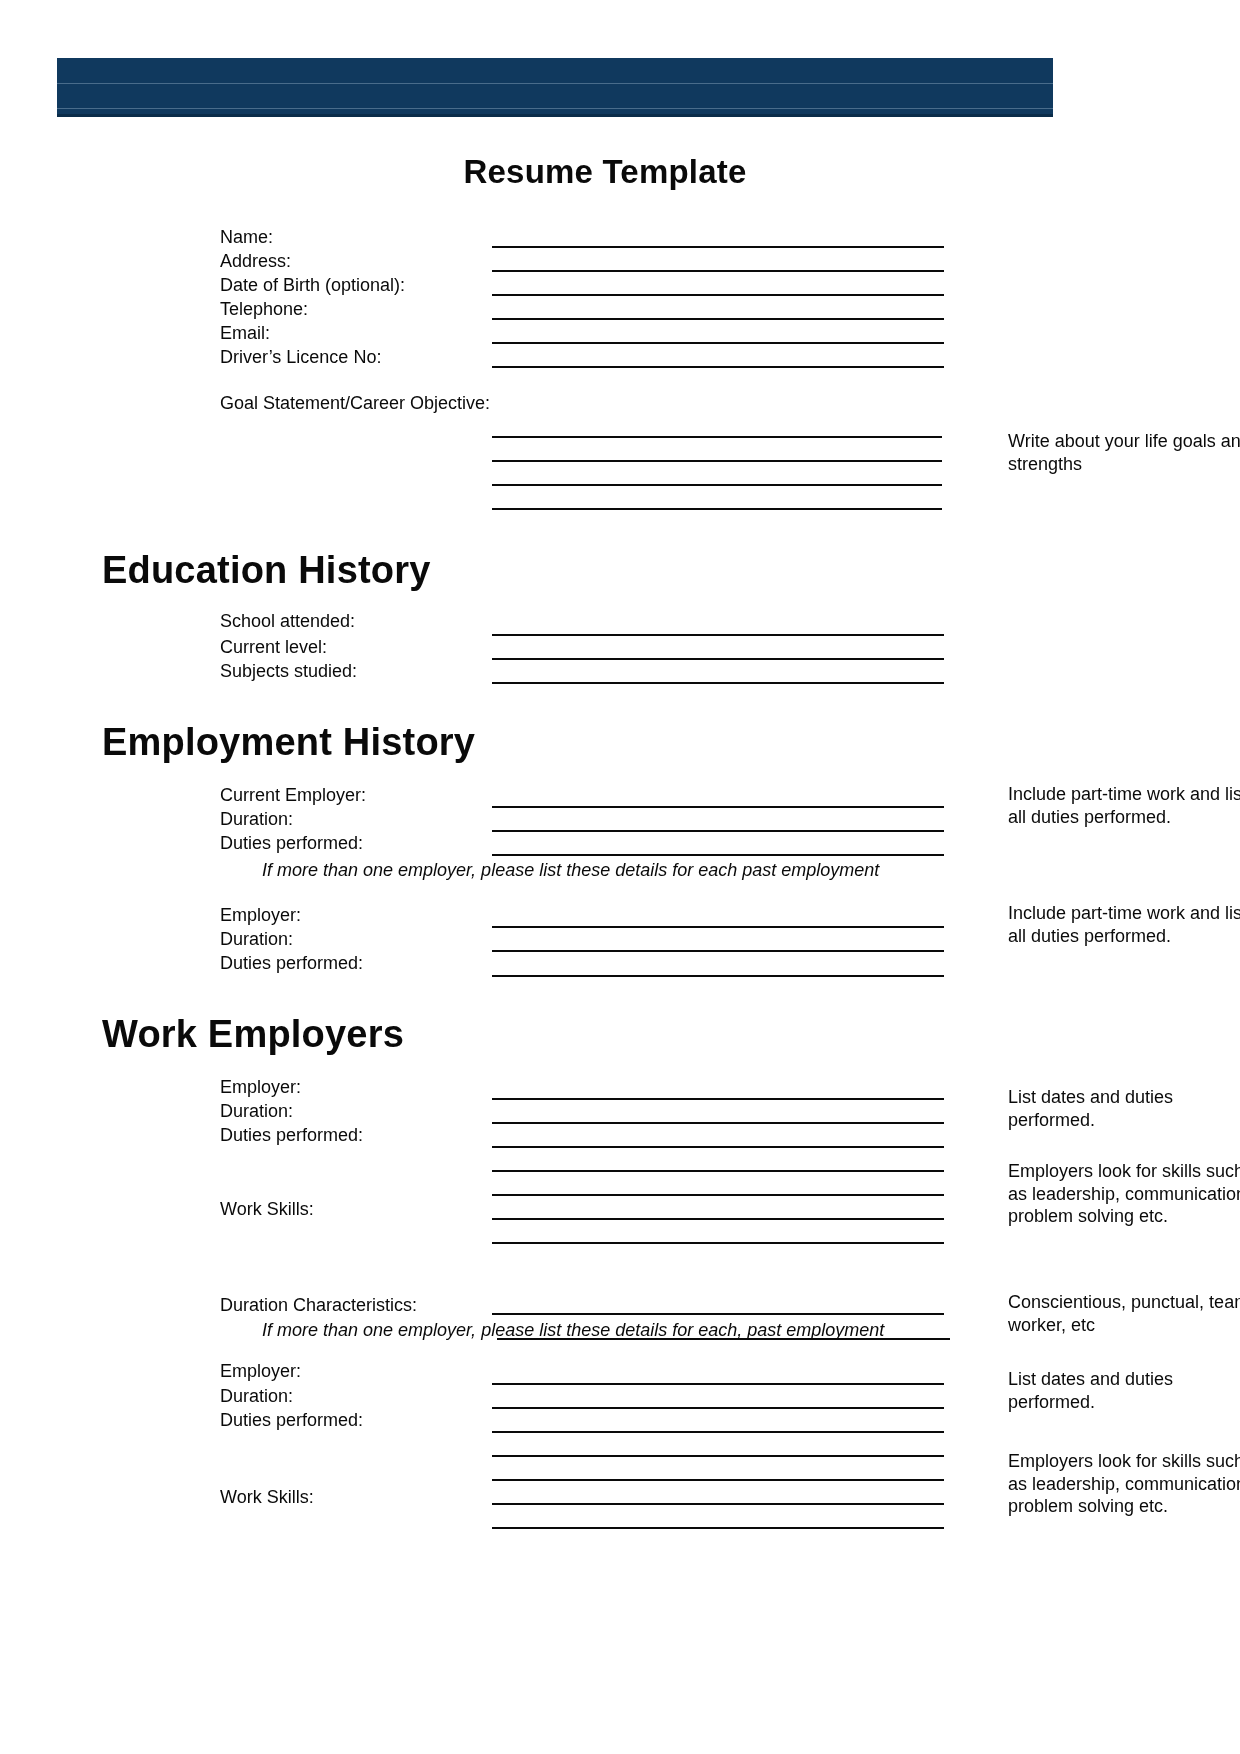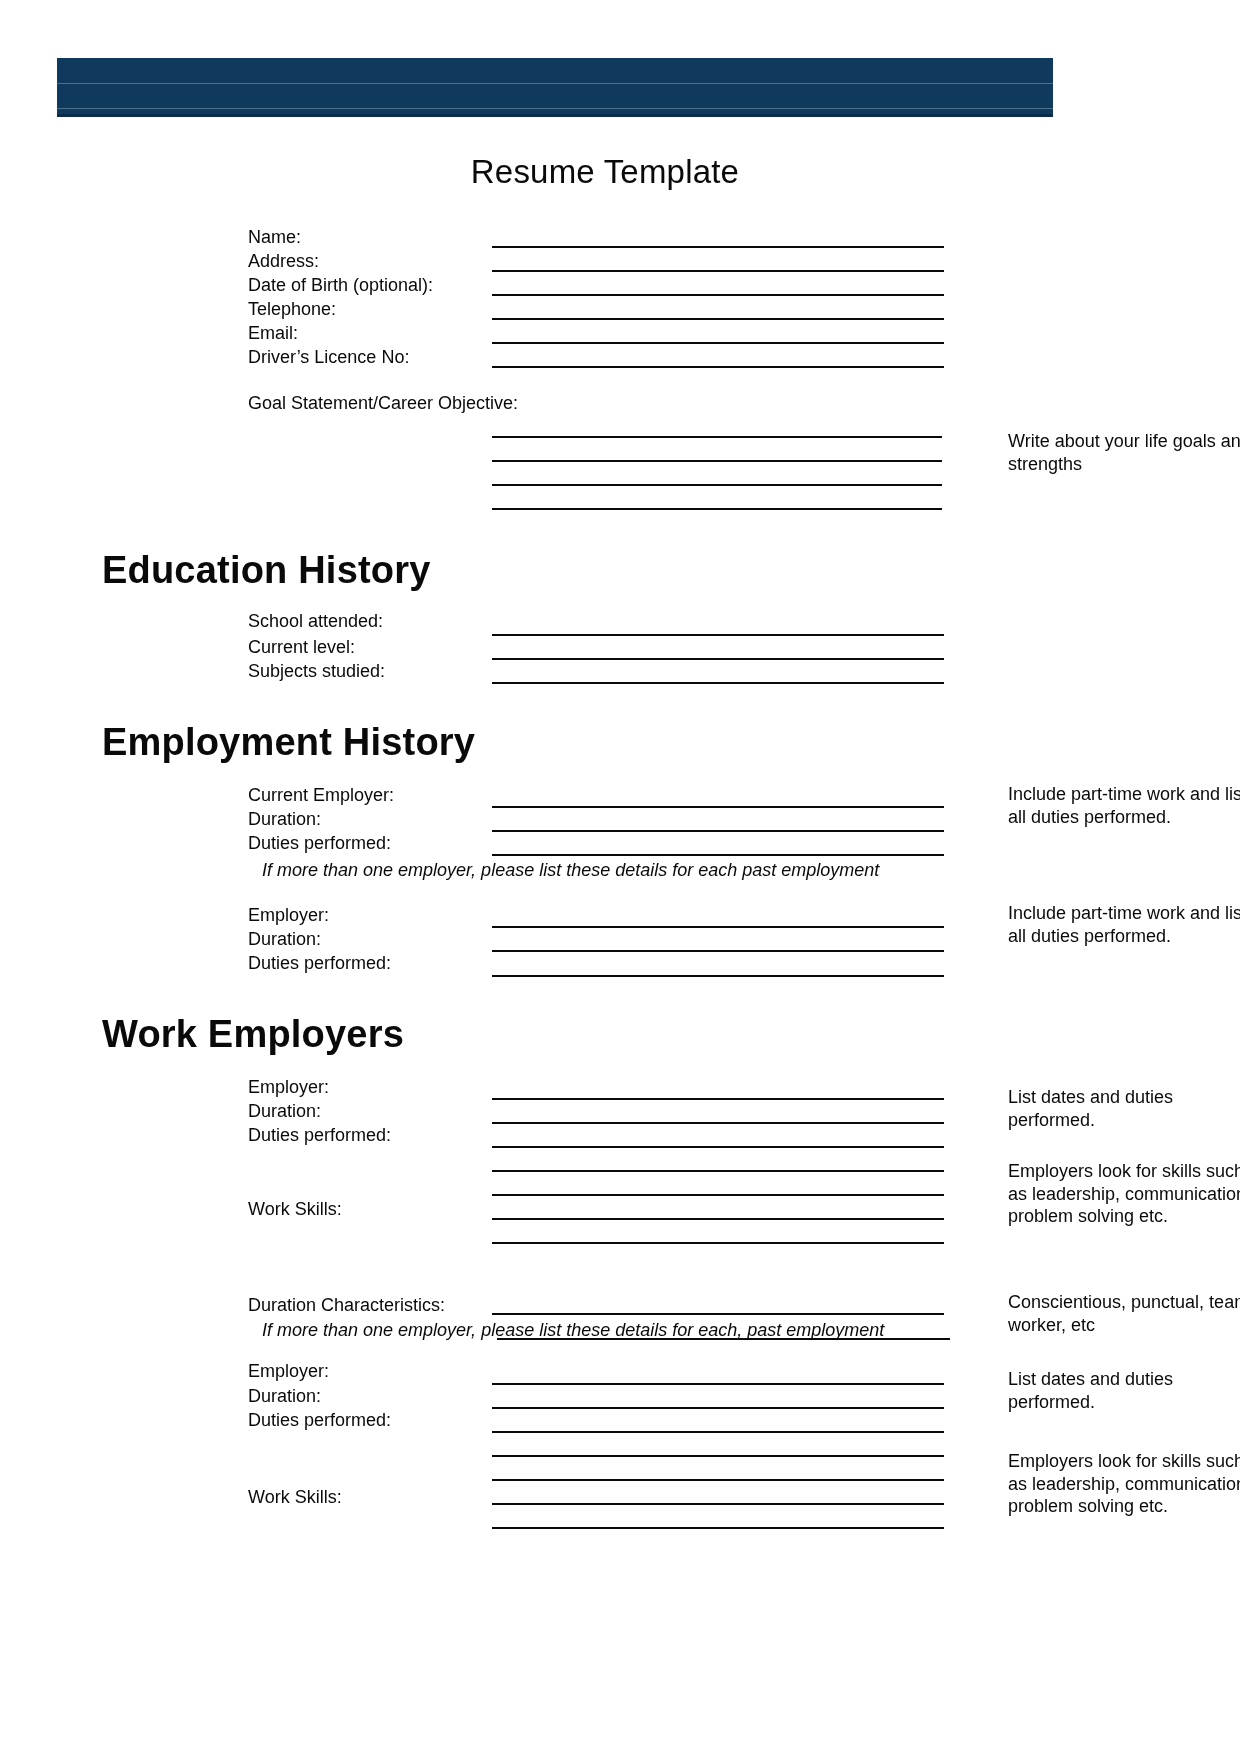--- a/index.html
+++ b/index.html
@@ -20,28 +20,28 @@
   .header-bar{
     position:absolute;left:57px;top:58px;width:996px;height:56px;
     background:var(--header-bar);
     border-bottom:3px solid var(--header-bottom);
   }
   .header-divider{position:absolute;left:0;width:100%;height:1px;background:var(--header-divider);opacity:.75;}
   .hd1{top:25px;}
   .hd2{top:50px;}
   .title{
     position:absolute;left:0;top:153px;width:1210px;
-    text-align:center;font-weight:normal;font-size:33px;letter-spacing:.2px;
+    text-align:center;font-weight:bold;font-size:33px;letter-spacing:.2px;
   }
   .heading{
     position:absolute;left:102px;
     font-weight:bold;font-size:38px;letter-spacing:.2px;white-space:nowrap;
   }
   .label{
-    position:absolute;left:248px;
+    position:absolute;left:220px;
     font-size:18px;line-height:22px;white-space:nowrap;
   }
   .line{
     position:absolute;left:492px;width:452px;height:2px;
     background:var(--ink);
   }
   .note{
     position:absolute;left:980px;width:248px;
     font-size:18px;line-height:22.5px;margin-left:28px;
   }

